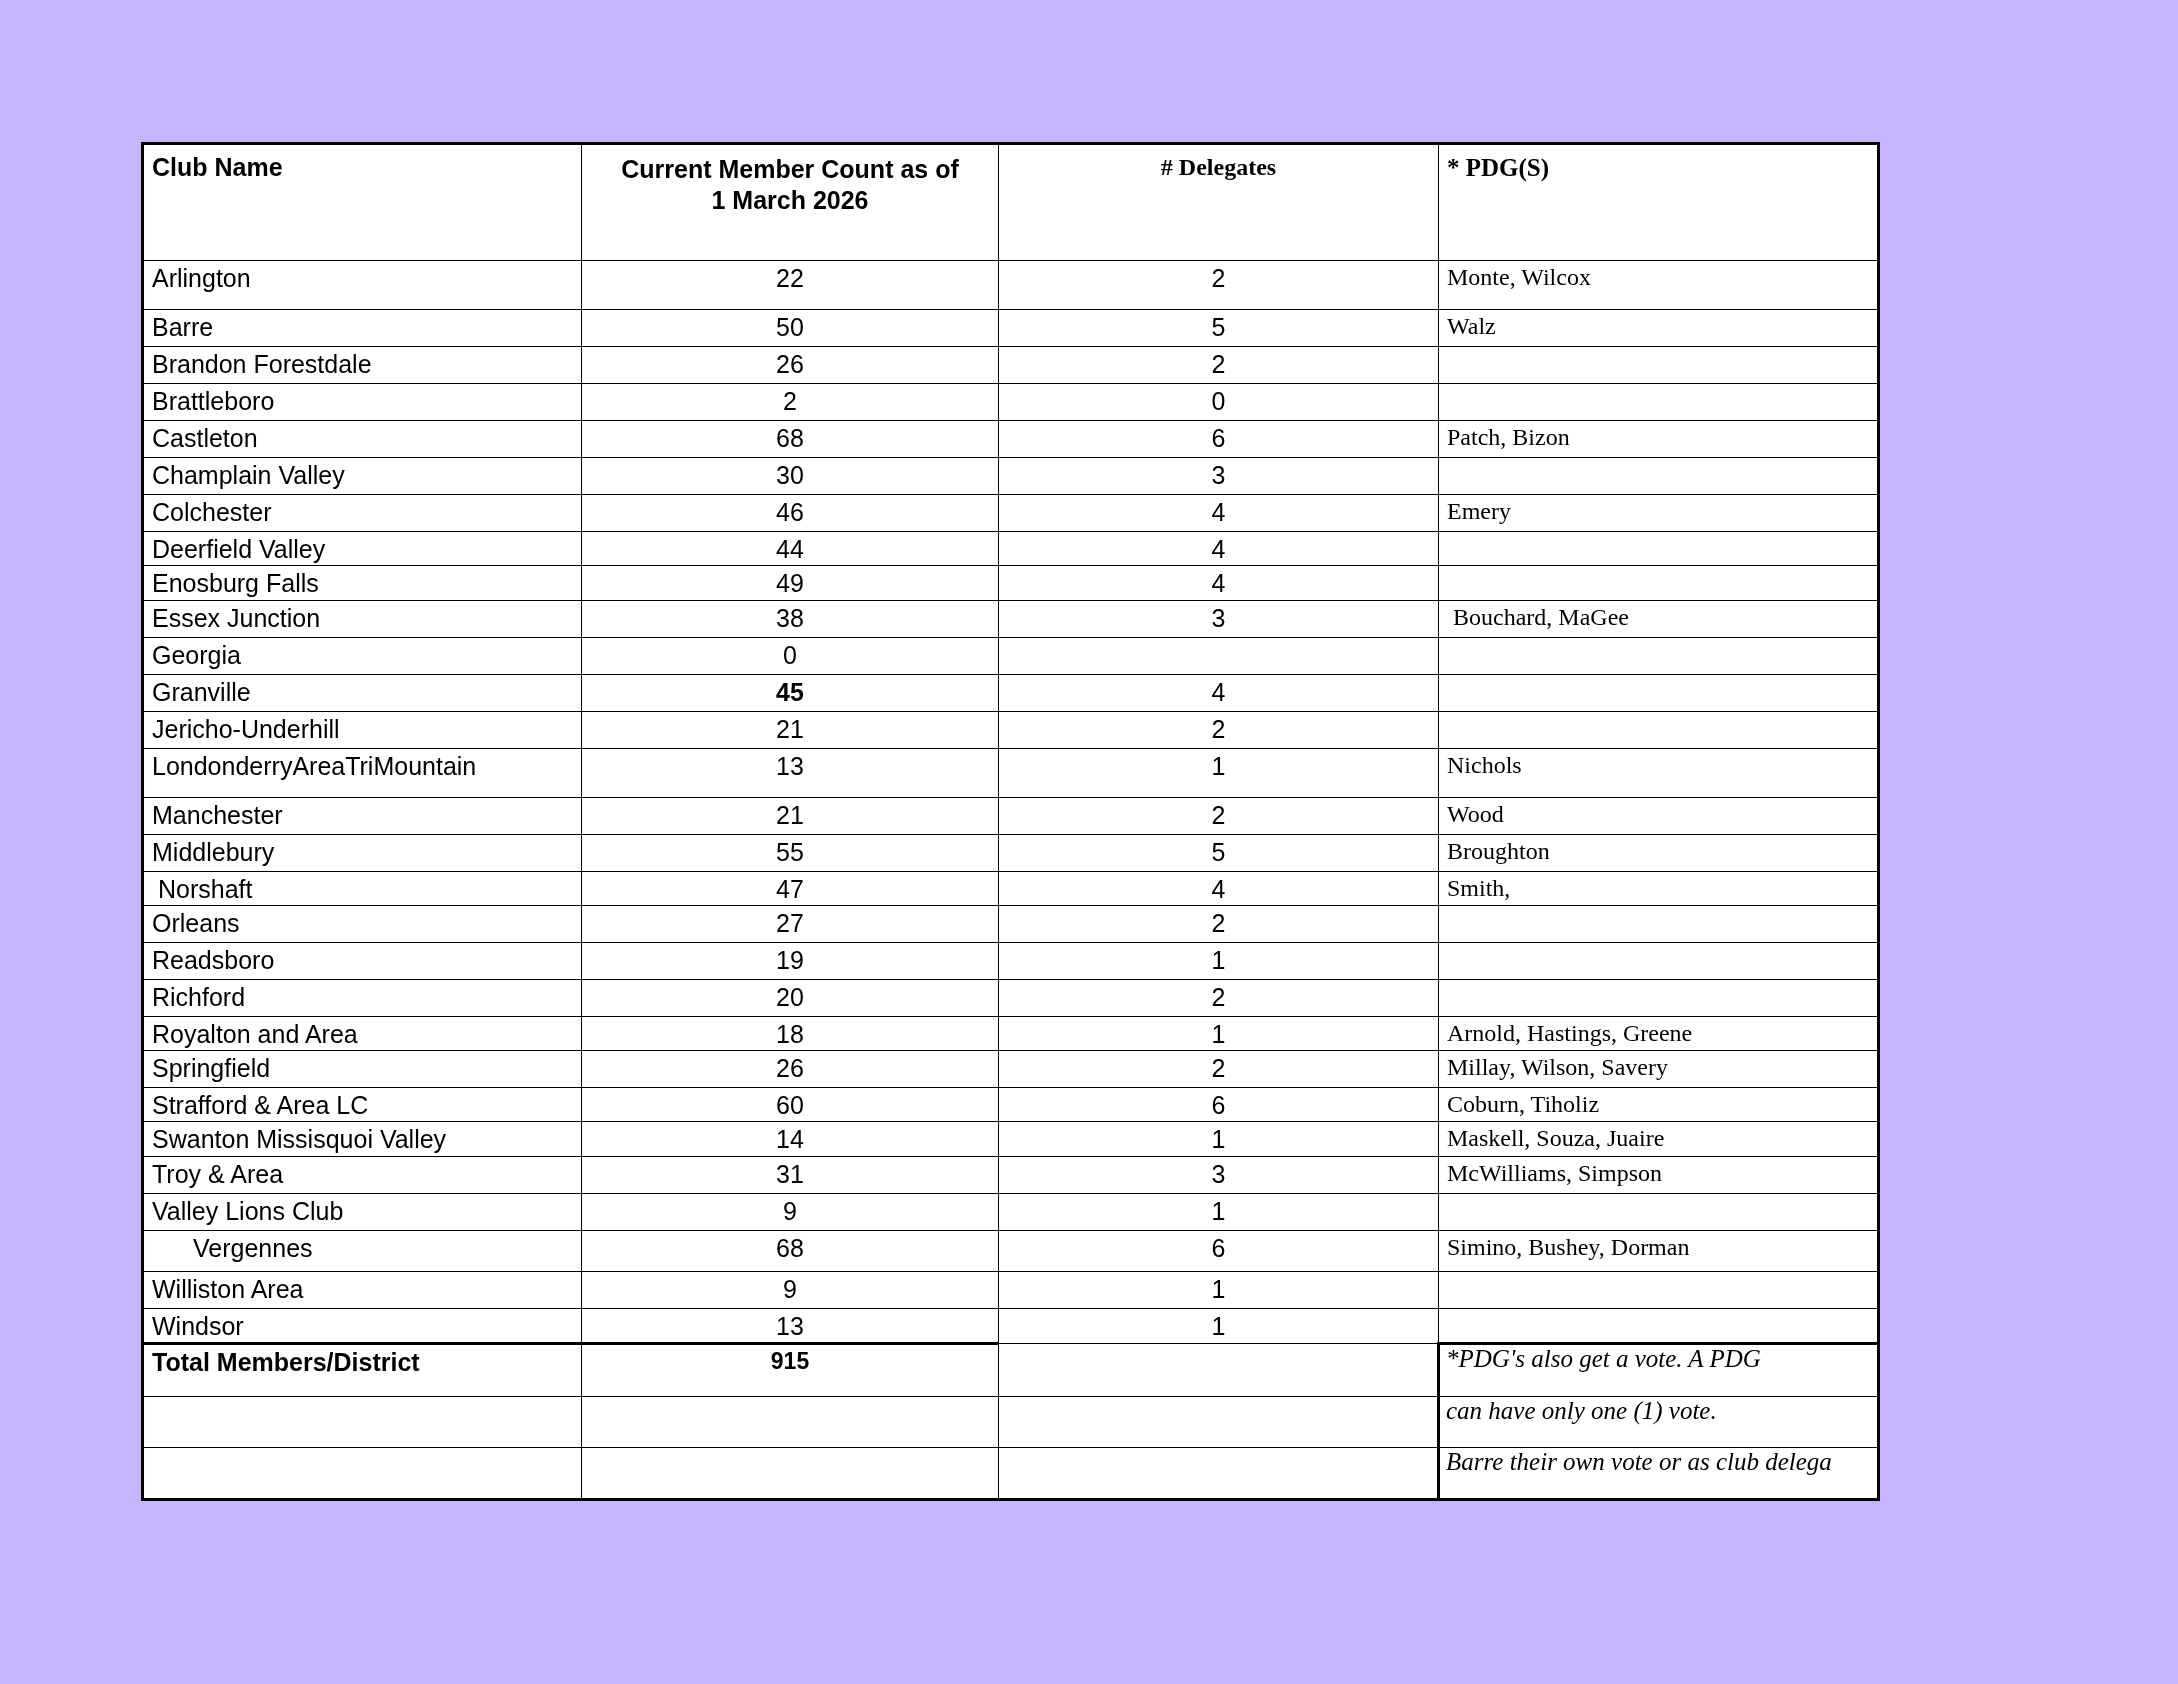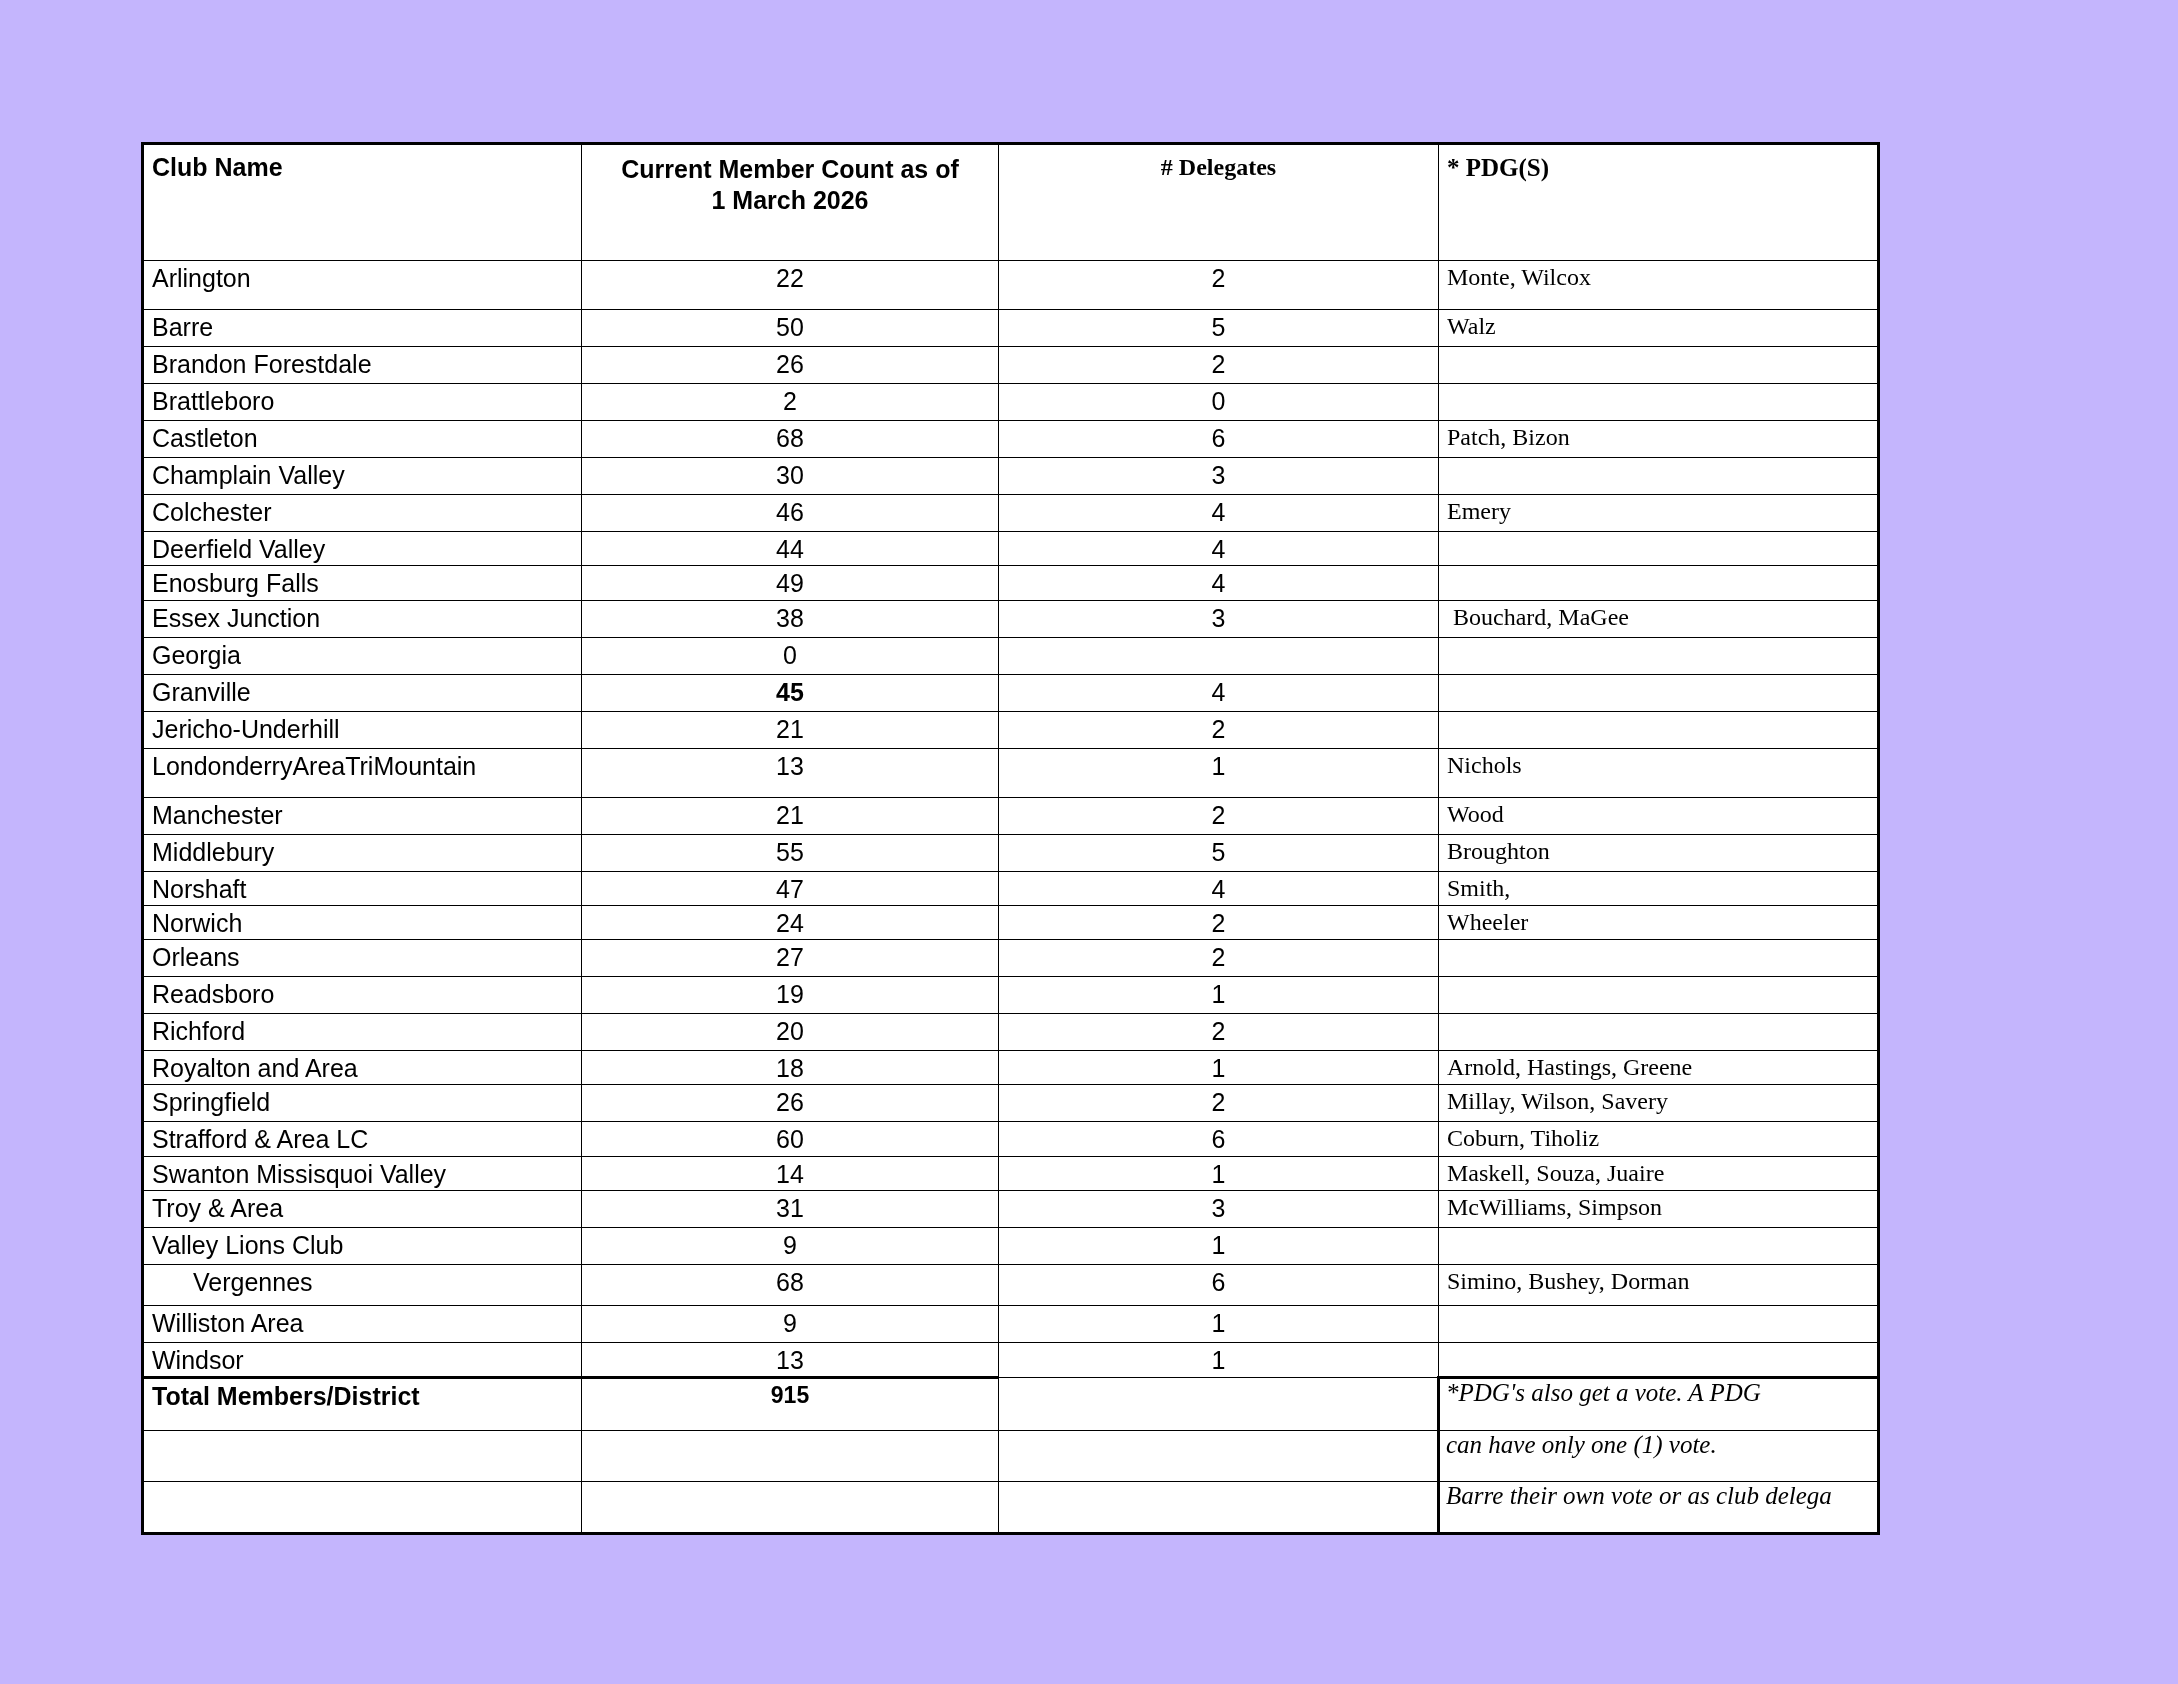--- a/index.html
+++ b/index.html
@@ -392,45 +392,31 @@
               <span class="cell num">55</span>
             </td>
             <td class="sep-b" style="height: 36px;">
               <span class="cell num">5</span>
             </td>
             <td class="sep-b" style="height: 36px;">
               <span class="cell pdg">Broughton</span>
             </td>
           </tr>
           <tr>
-            <td class="sep-b" style="height: 31px;">
+            <td class="sep-b" style="height: 31px; padding-left: 6px;">
               <span class="cell club">Norshaft</span>
             </td>
             <td class="sep-b" style="height: 31px;">
               <span class="cell num">47</span>
             </td>
             <td class="sep-b" style="height: 31px;">
               <span class="cell num">4</span>
             </td>
             <td class="sep-b" style="height: 31px;">
               <span class="cell pdg">Smith,</span>
-            </td>
-          </tr>
-          <tr>
-            <td class="" style="height: 31px;">
-              <span class="cell club">Norwich</span>
-            </td>
-            <td class="" style="height: 31px;">
-              <span class="cell num">24</span>
-            </td>
-            <td class="" style="height: 31px;">
-              <span class="cell num">2</span>
-            </td>
-            <td class="" style="height: 31px;">
-              <span class="cell pdg">Wheeler</span>
             </td>
           </tr>
           <tr>
             <td class="" style="height: 36px;">
               <span class="cell club">Orleans</span>
             </td>
             <td class="" style="height: 36px;">
               <span class="cell num">27</span>
             </td>
             <td class="" style="height: 36px;">

